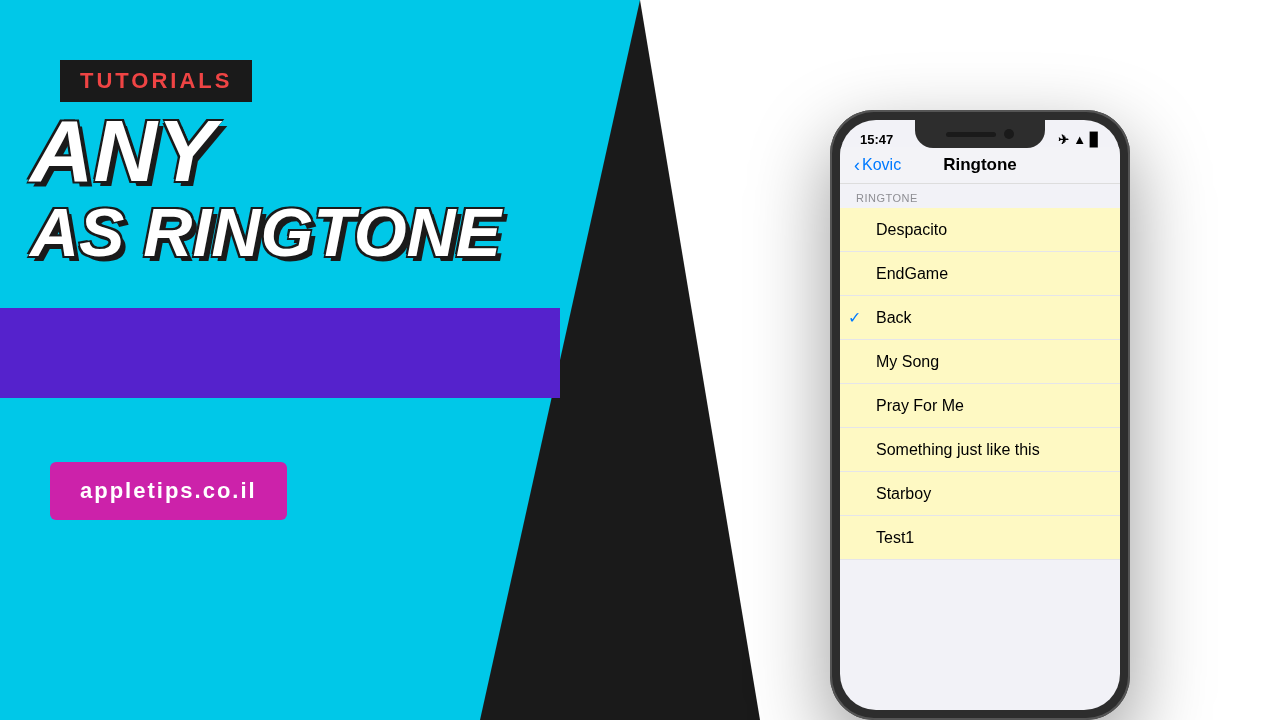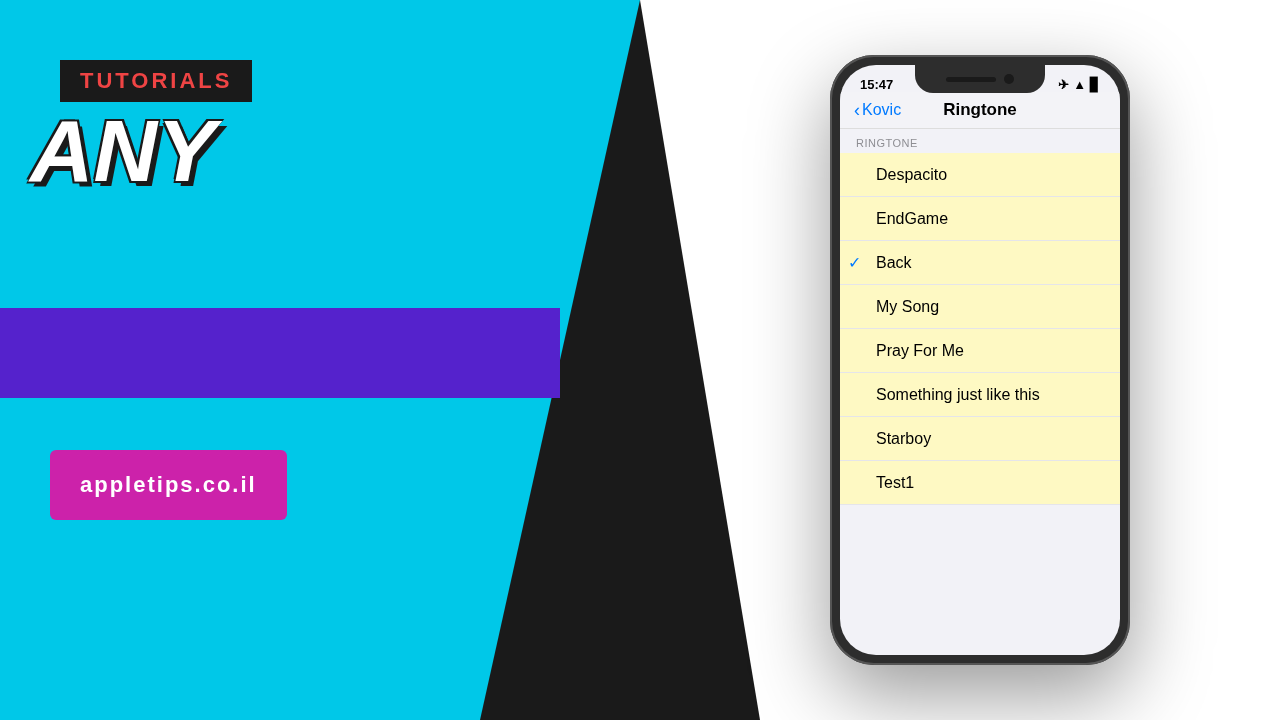--- a/index.html
+++ b/index.html
@@ -87,33 +87,33 @@
 
     .website-badge {
       position: absolute;
       bottom: 200px;
       left: 50px;
       background: #cc22aa;
       color: white;
       font-size: 22px;
       font-weight: 600;
       letter-spacing: 2px;
-      padding: 22px 30px;
+      padding: 16px 30px;
       border-radius: 6px;
       z-index: 2;
     }
 
     
     .right-panel {
       width: 640px;
       height: 720px;
       background: white;
       position: relative;
       display: flex;
-      align-items: center;
+      align-items: flex-end;
       justify-content: center;
     }
 
     .right-panel::before {
       content: '';
       position: absolute;
       left: 0;
       top: 0;
       width: 0;
       height: 0;
@@ -309,20 +309,21 @@
 </head>
 <body>
 
 <div class="left-panel">
   <div class="tutorials-badge">TUTORIALS</div>
 
   <div class="purple-band"></div>
 
   <div class="main-title">
     <span class="line1">ANY</span>
+    <span class="line3">AS RINGTONE</span>
   </div>
 
   <div class="website-badge">appletips.co.il</div>
 </div>
 
 <div class="right-panel">
 
   <div class="phone-wrapper">
     <div class="phone">
       <div class="phone-screen">

